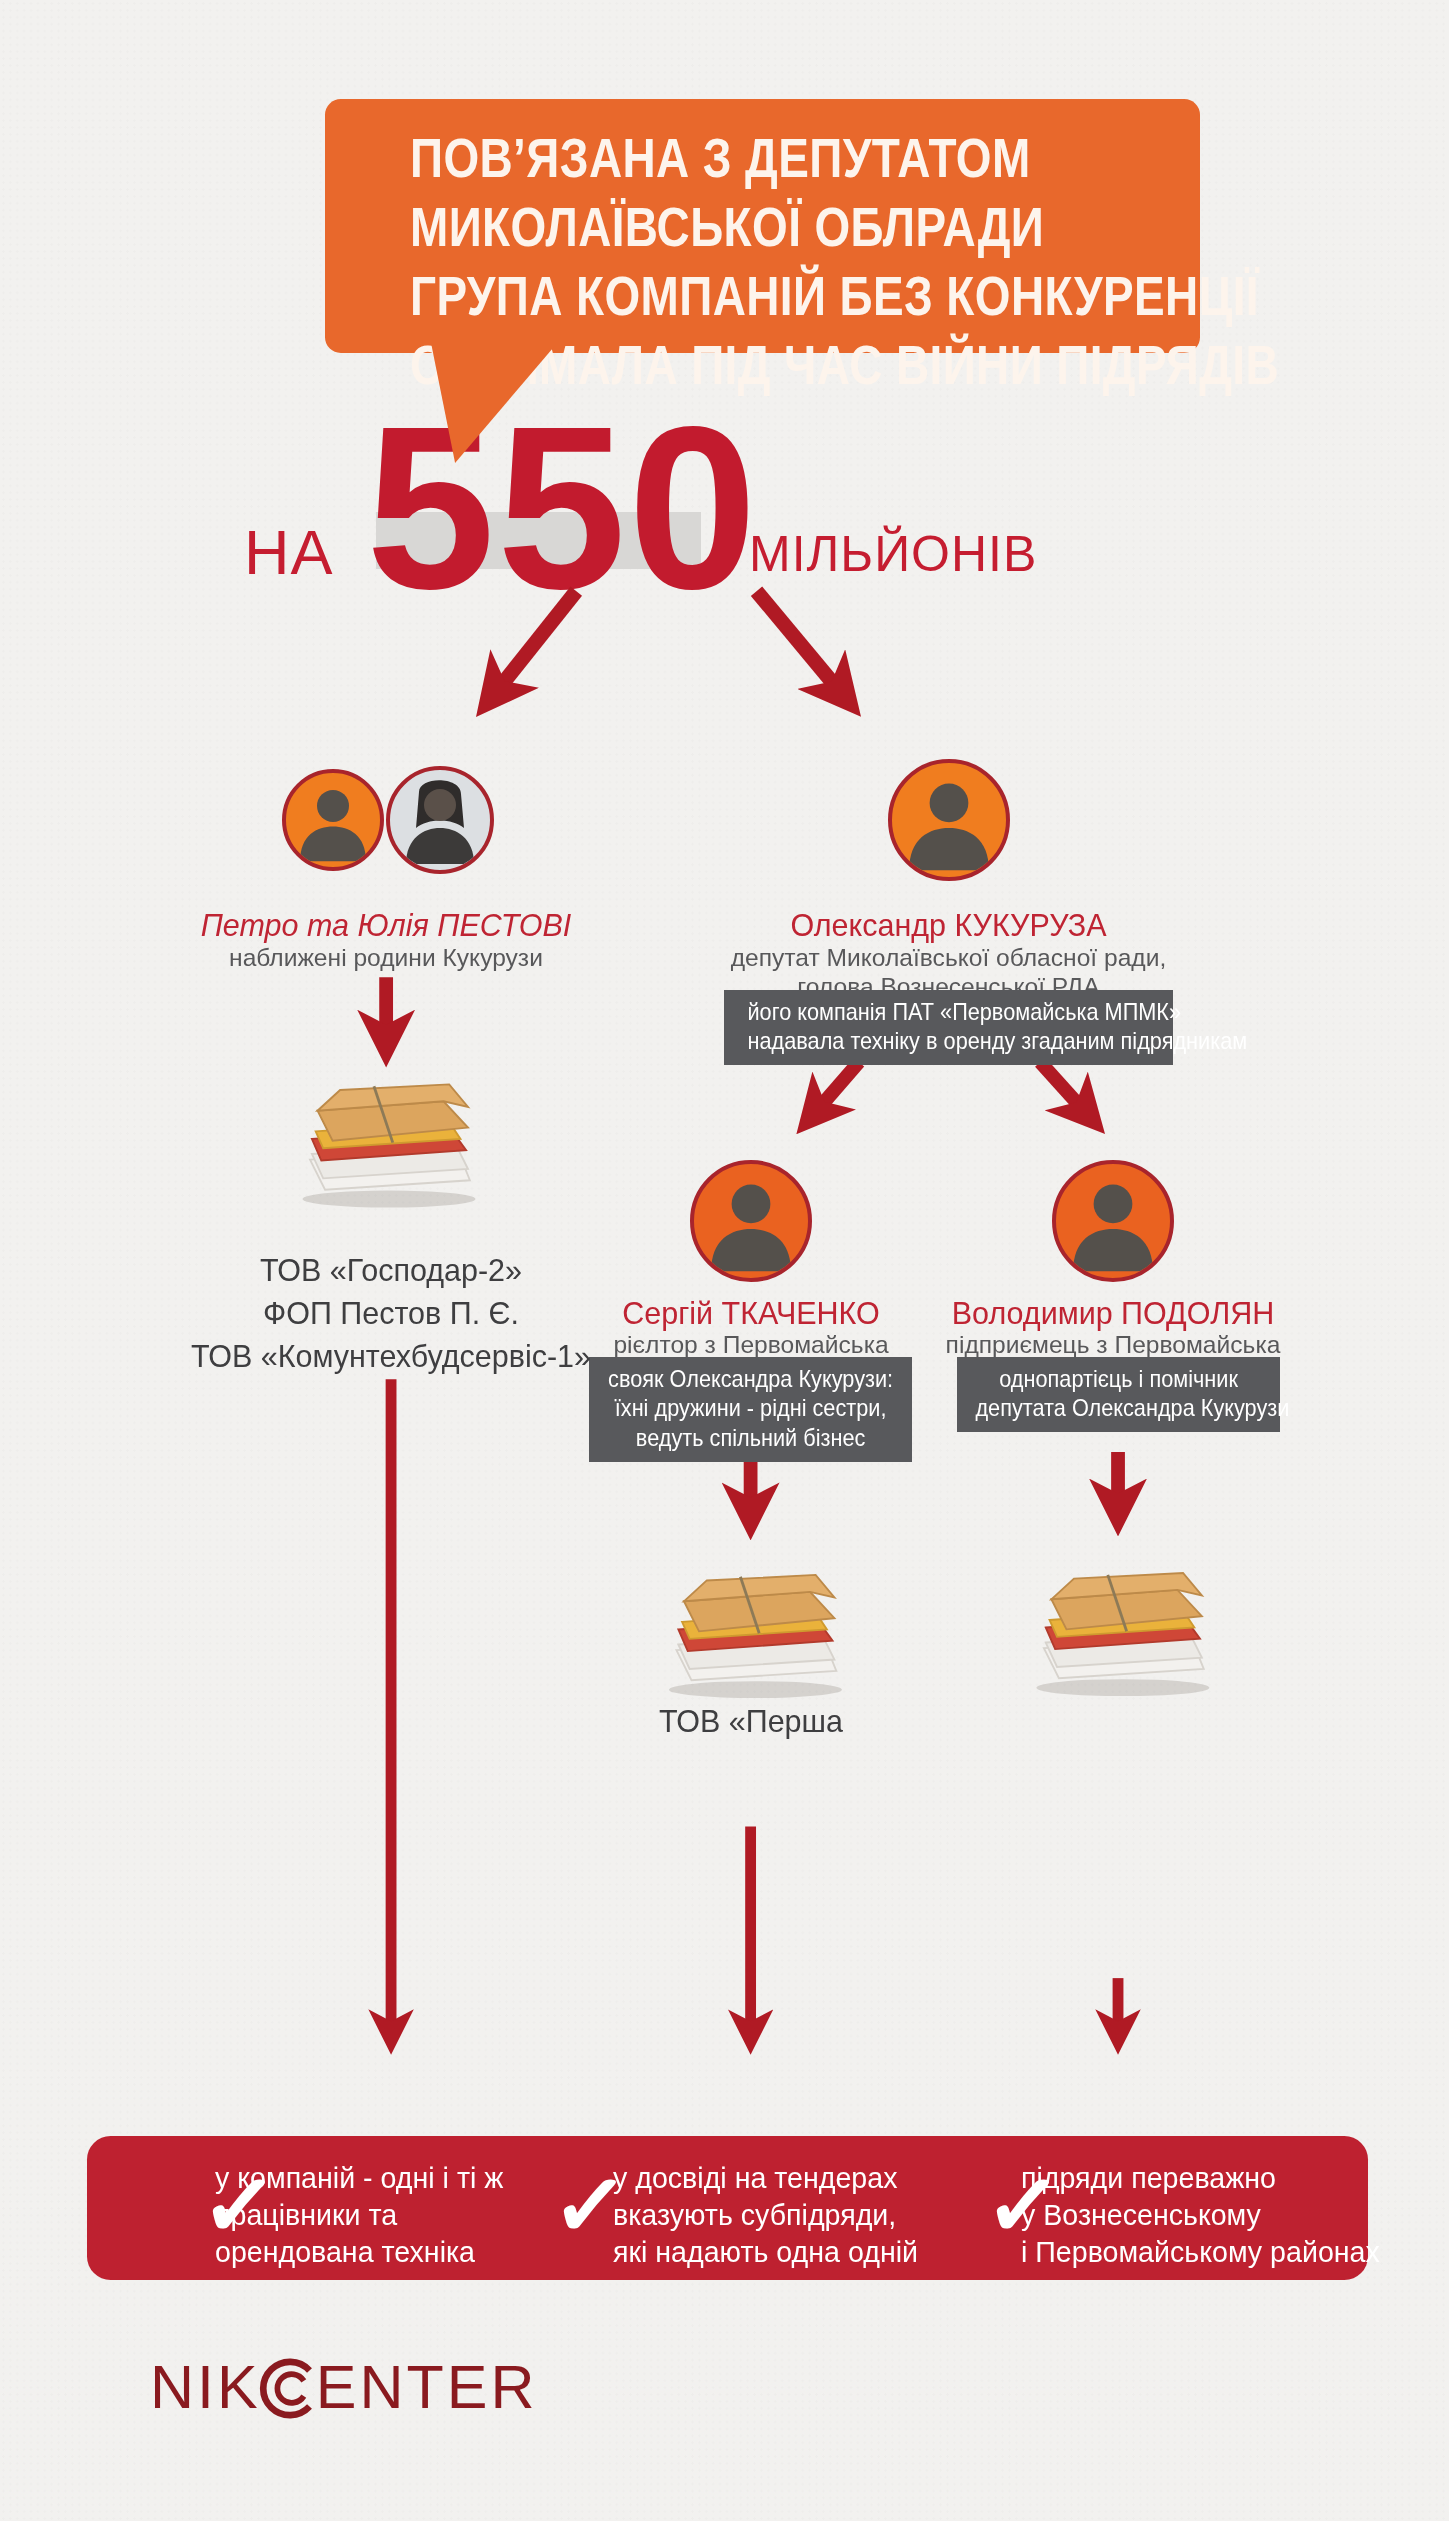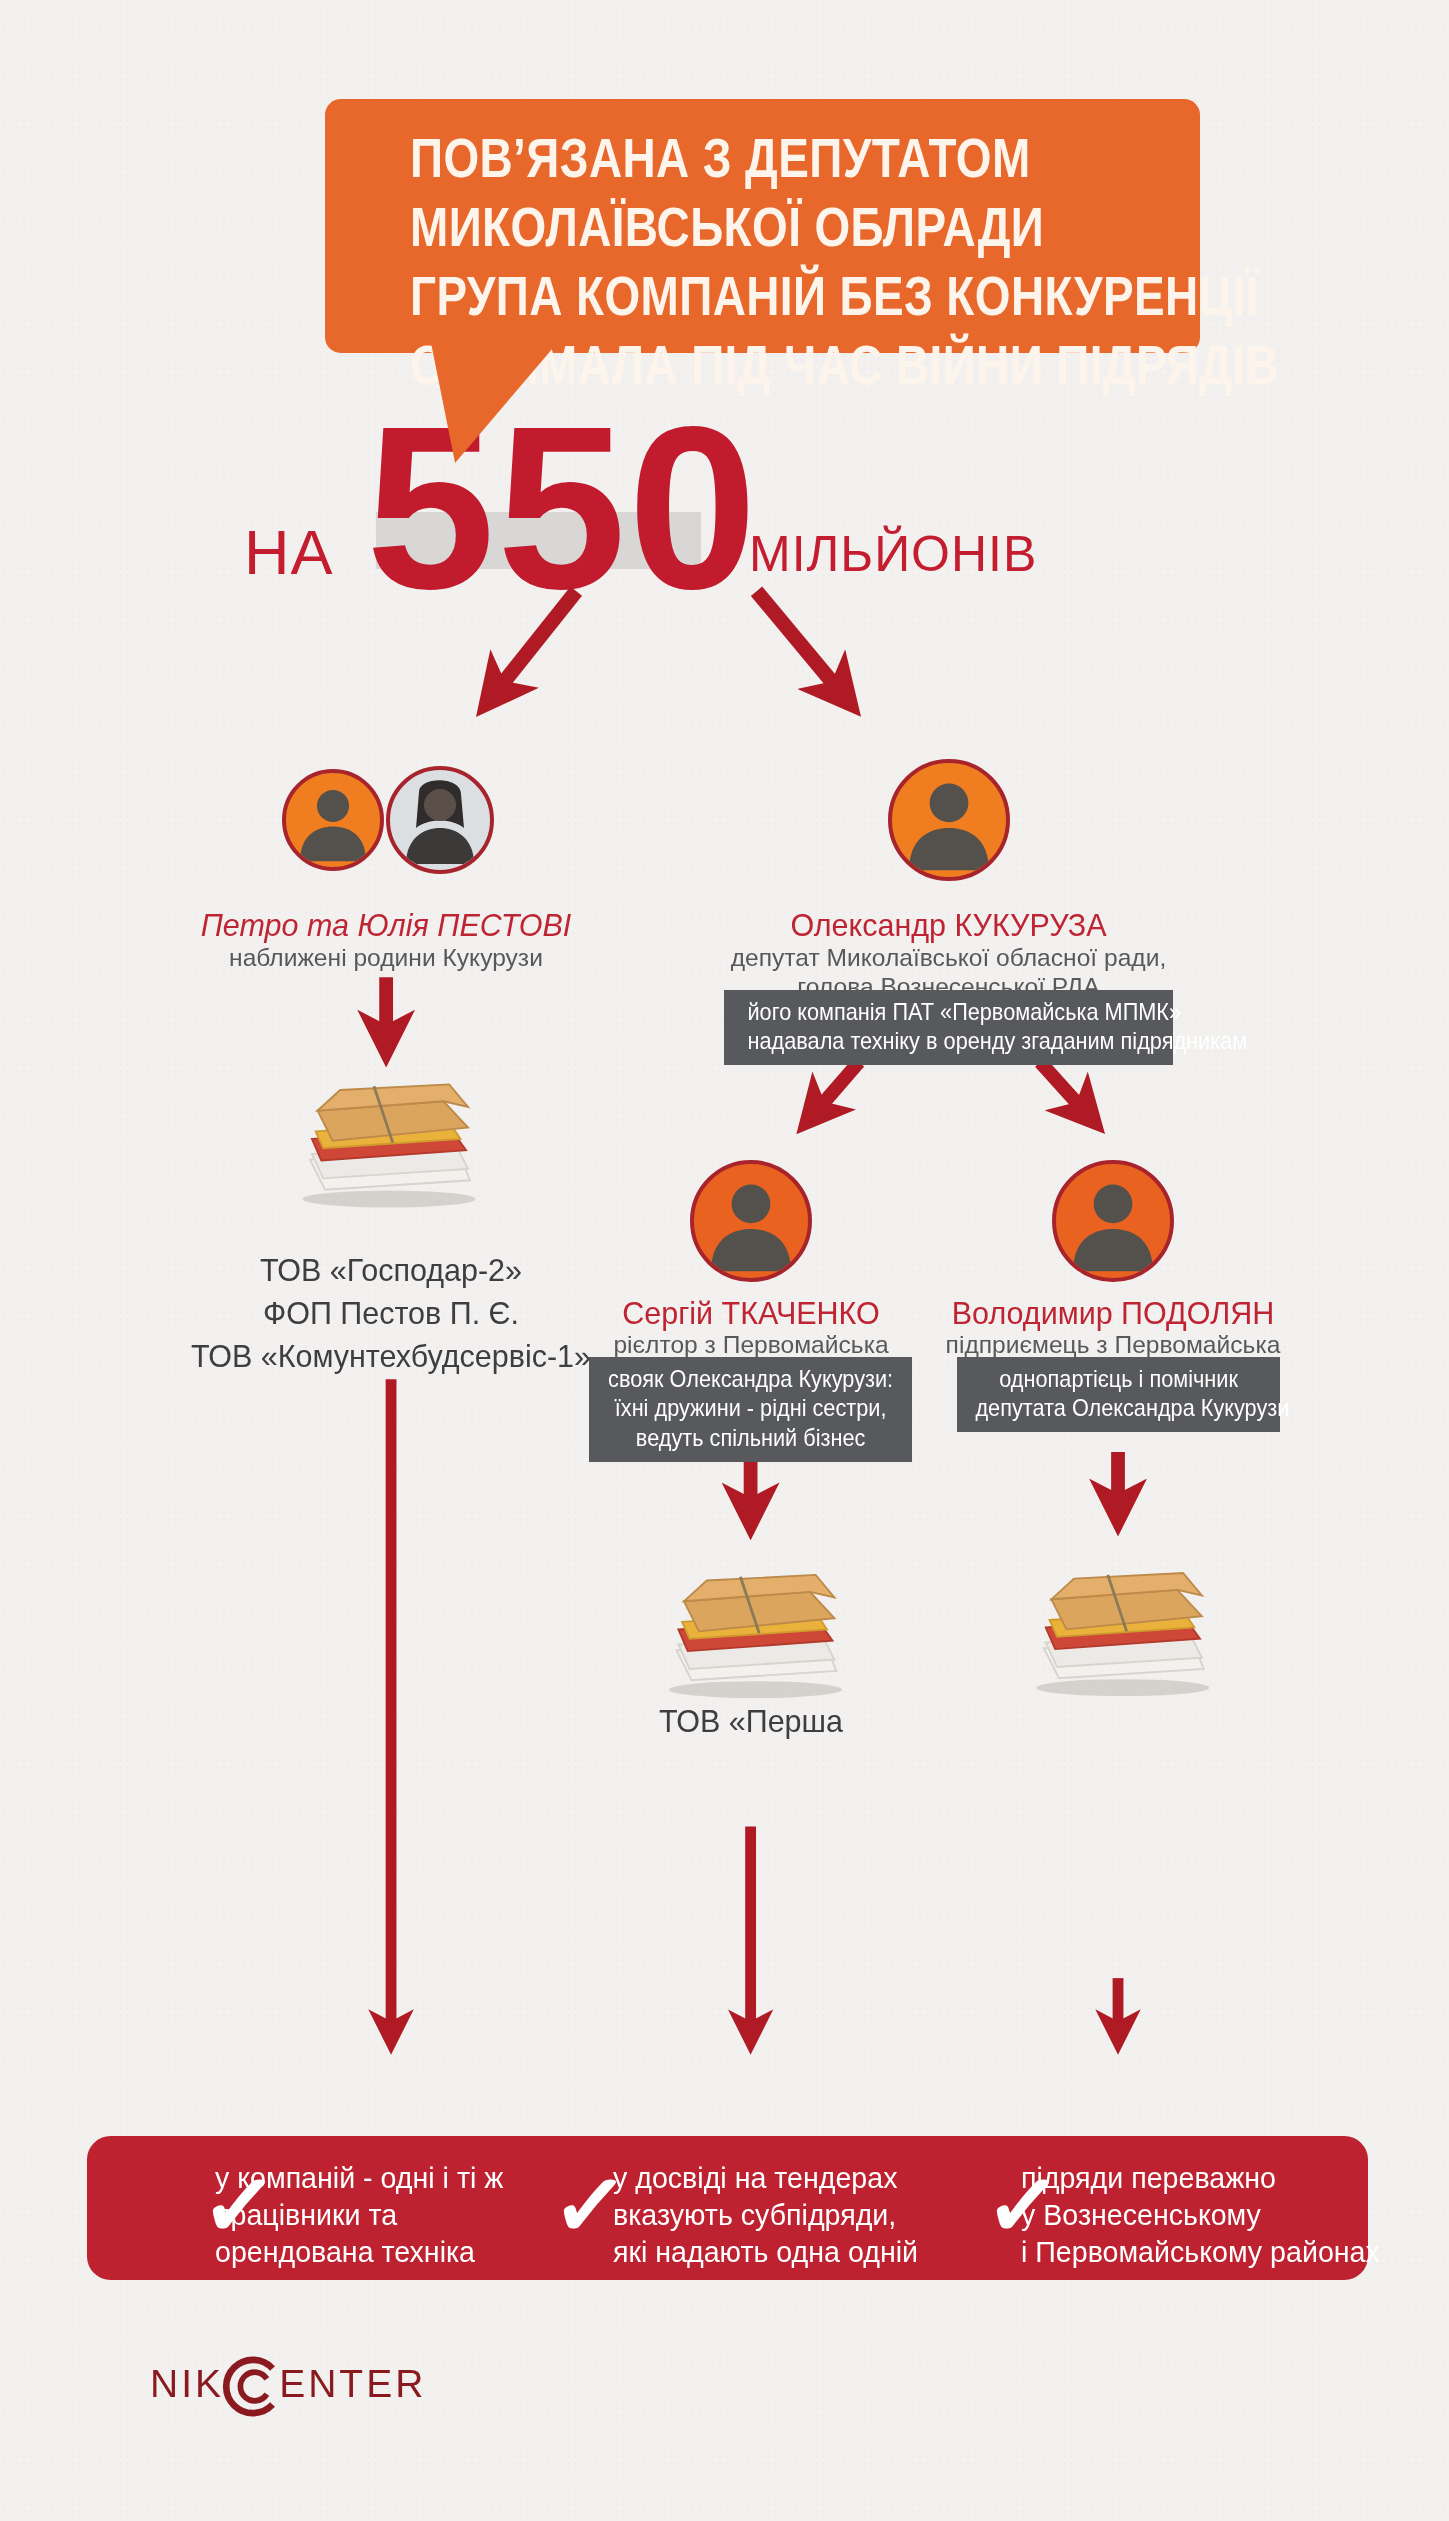--- a/index.html
+++ b/index.html
@@ -40,21 +40,21 @@
   
   .company{font-size:30.5px;color:#3e3e40;line-height:43px;}
 
   
   .findings{left:87px;top:2136px;width:1281px;height:144px;background:#be2130;border-radius:23.6px;}
   .check{font-size:91px;line-height:91px;color:#ffffff;font-weight:700;transform:rotate(4deg);}
   .finding-text{color:#ffffff;font-size:28.6px;line-height:37px;}
 
   
   .logo{left:150px;top:2352px;display:flex;align-items:center;color:#8a1a1f;}
-  .logo-txt{font-size:39px;letter-spacing:3px;font-weight:400;}
+  .logo-txt{font-size:61px;letter-spacing:3px;font-weight:400;}
   .logo-cc{width:61px;height:61px;margin:3.9px -3.9px 0 -2px;}
 
   .overlay{left:0;top:0;pointer-events:none;}
 </style>
 </head>
 <body>
 
 <div id="canvas">
 
   <svg width="0" height="0" style="position:absolute">

